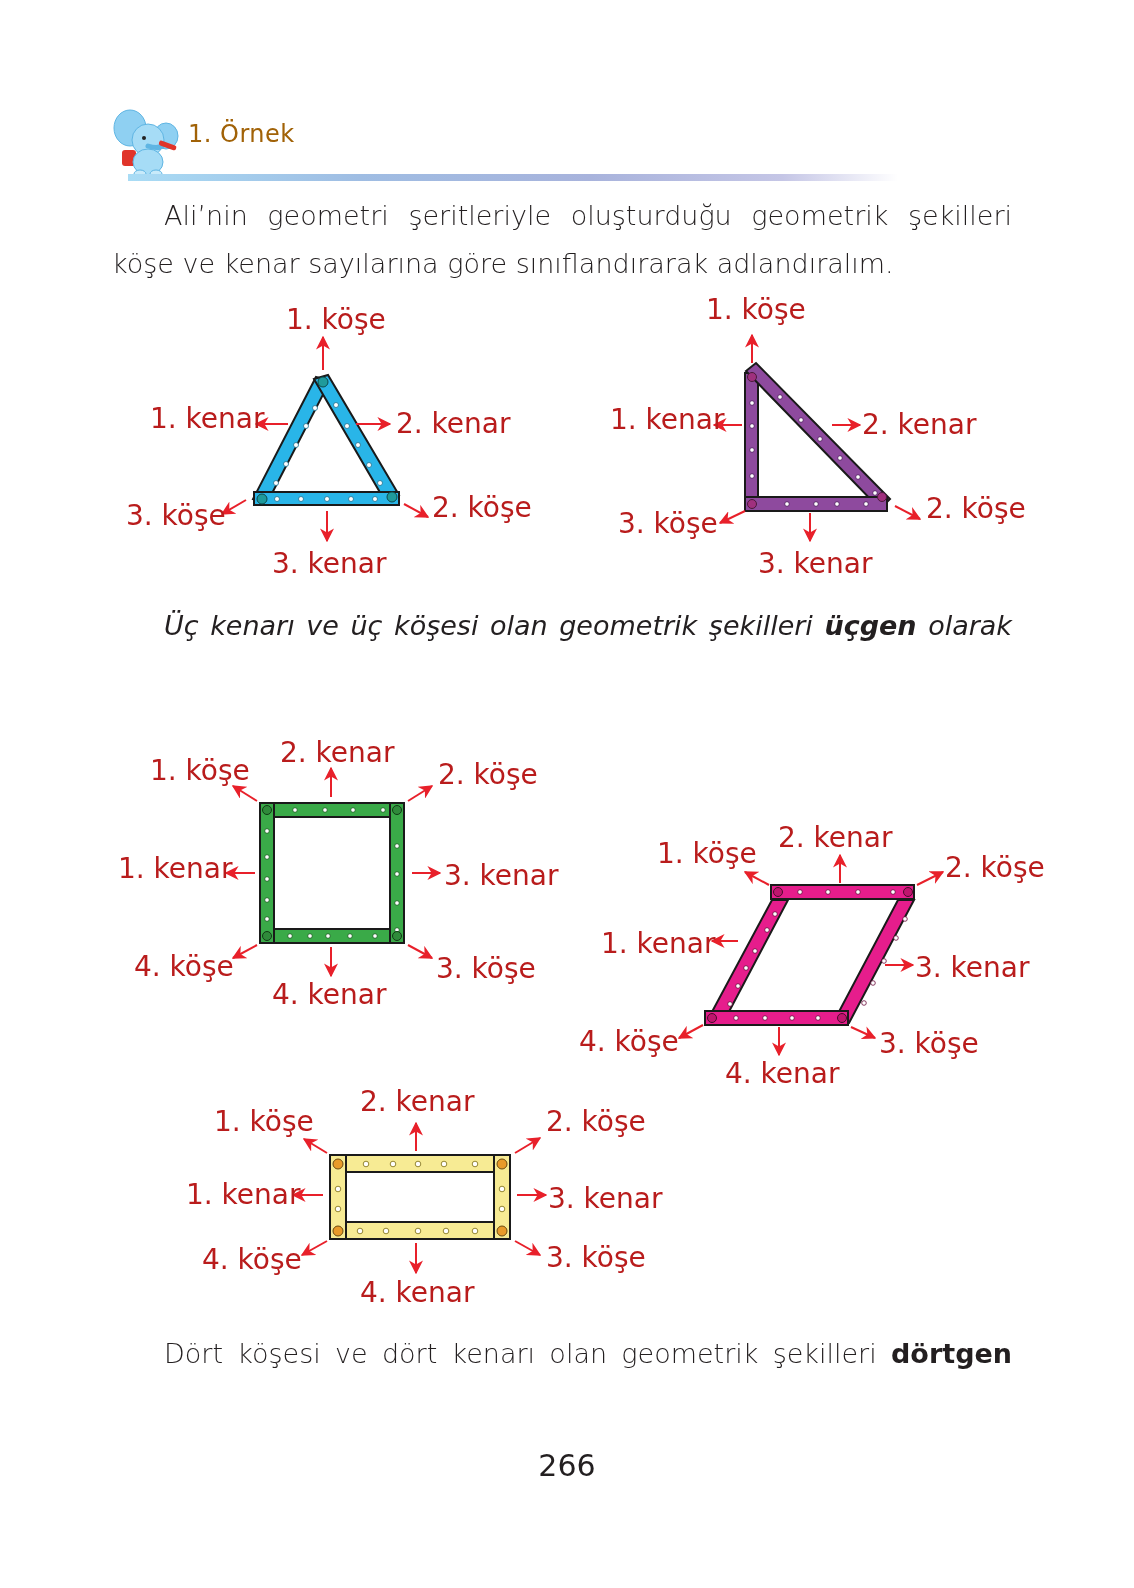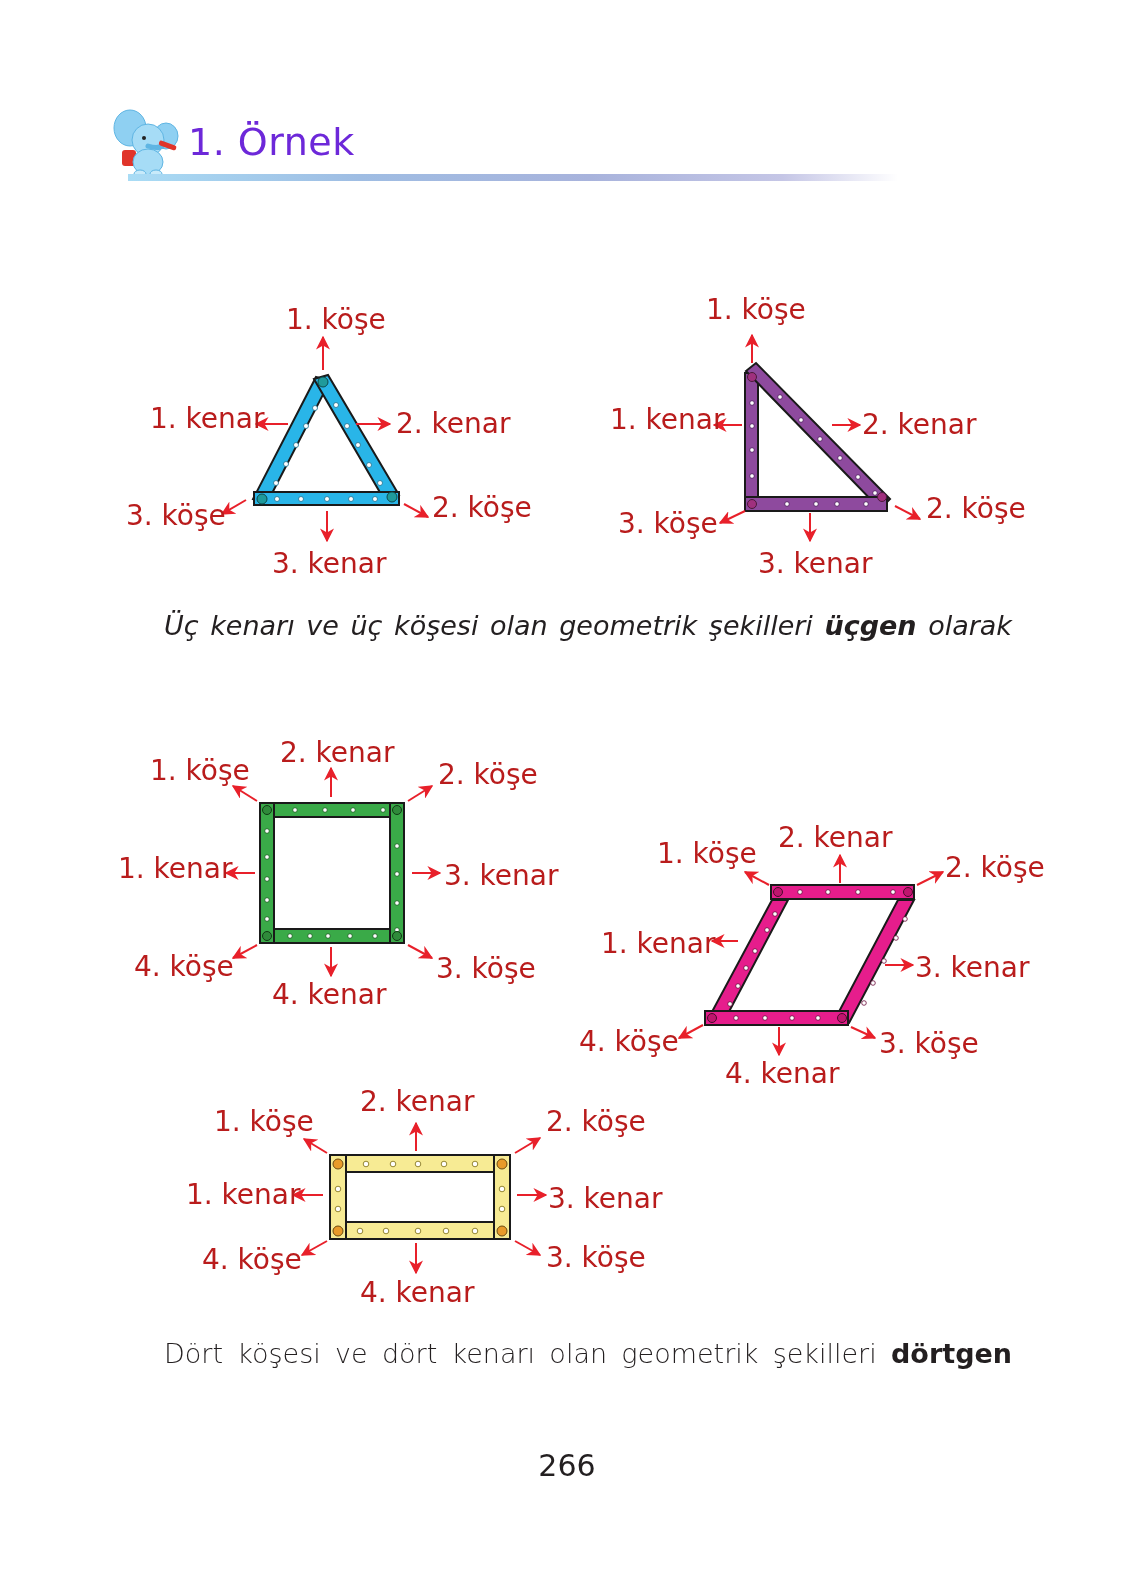--- a/index.html
+++ b/index.html
@@ -1,21 +1,21 @@
 <!DOCTYPE html>
 <html><head>
 <meta charset="utf-8">
 <style>
   html, body { margin: 0; padding: 0; background: #ffffff; }
   body { width: 1134px; height: 1588px; position: relative; overflow: hidden;
          font-family: "DejaVu Sans", sans-serif; color: #231f20; }
   .abs { position: absolute; }
   .heading { left: 108px; top: 102px; width: 790px; height: 82px; }
   .mascot { position: absolute; left: 0; top: 0; width: 80px; height: 80px; }
-  .heading-title { position: absolute; left: 80px; top: 18px; font-size: 38px; color: #6d28d9;
+  .heading-title { position: absolute; left: 80px; top: 18px; font-size: 24px; color: #a16207;
                    font-family: "DejaVu Sans", sans-serif; font-weight: normal; letter-spacing: 0.5px; }
   .heading-rule { position: absolute; left: 20px; top: 72px; width: 770px; height: 7px;
                   background: linear-gradient(90deg, #a9dcf5 0%, #9fbde3 30%, #a8b3dc 60%, #c5c6e6 85%, rgba(255,255,255,0) 100%); }
   .para { left: 112px; width: 900px; font-size: 27px; line-height: 48px; font-weight: 300;
           text-align: justify; text-align-last: justify; }
   .para .indent { display: inline-block; width: 52px; }
   .para b { font-weight: bold; }
   .line { display: block; }
   .para .last { text-align-last: left; }
   .fig { position: absolute; }
@@ -36,20 +36,22 @@
     <path d="M40 44 Q52 48 56 42" stroke="#5fb5e3" stroke-width="5" fill="none" stroke-linecap="round"></path>
     <rect x="52" y="38" width="18" height="5" rx="2" fill="#e0342a" transform="rotate(20 52 38)"></rect>
     <ellipse cx="32" cy="72" rx="6" ry="4" fill="#c8eafa" stroke="#5fb5e3"></ellipse>
     <ellipse cx="48" cy="72" rx="6" ry="4" fill="#c8eafa" stroke="#5fb5e3"></ellipse>
   </svg>
   <div class="heading-title">1. Örnek</div>
   <div class="heading-rule"></div>
 </div>
 
 <div class="abs para" style="top:192px;">
+  <span class="line"><span class="indent"></span><span>Ali’nin geometri şeritleriyle oluşturduğu geometrik şekilleri</span></span>
+  <span class="line last" style="text-align:left;">köşe ve kenar sayılarına göre sınıflandırarak adlandıralım.</span>
 </div>
 
 <svg width="0" height="0" style="position:absolute">
   <defs>
     <marker id="ah" viewBox="0 0 10 10" refX="9" refY="5" markerWidth="7" markerHeight="7" orient="auto-start-reverse">
       <path d="M0,0 L10,5 L0,10 L3,5 z" fill="#e8202a"></path>
     </marker>
   </defs>
 </svg>
 

